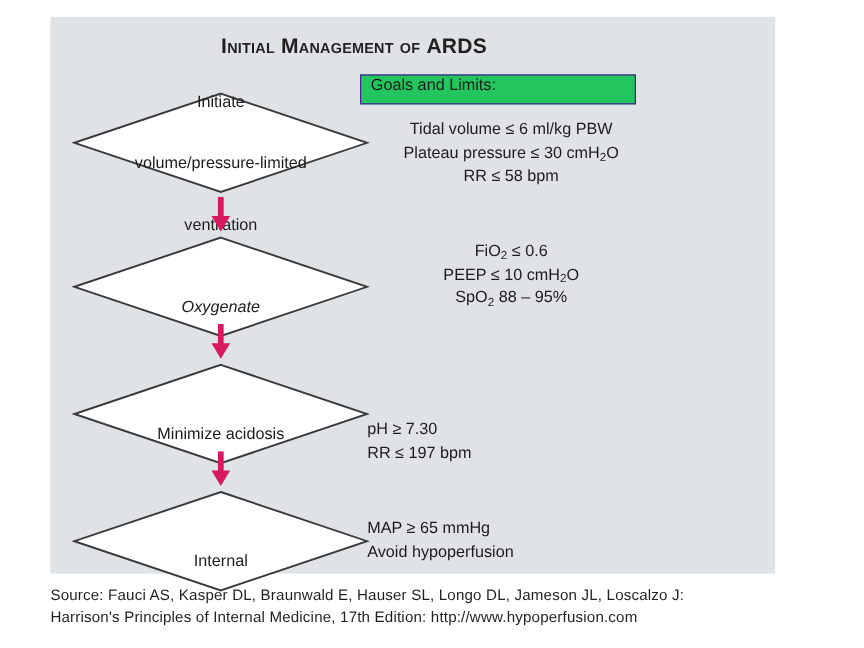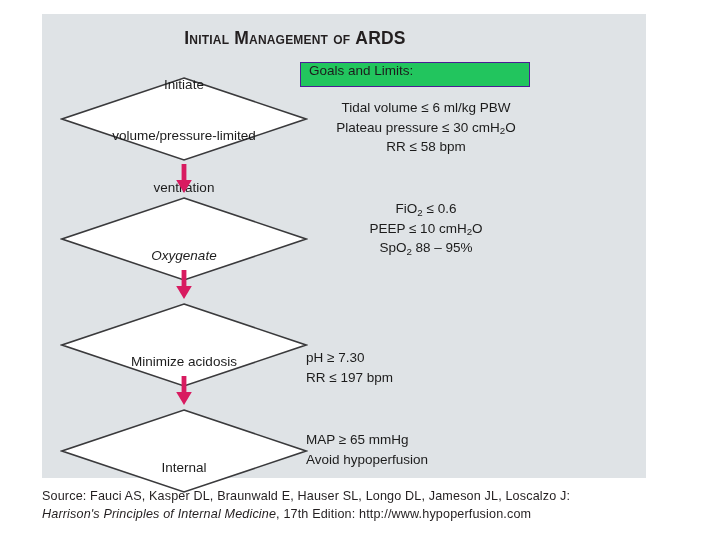--- a/index.html
+++ b/index.html
@@ -134,21 +134,20 @@
     top: 488px;
     width: 690px;
     color: #231f20;
     font-size: 12.6px;
     line-height: 1.42;
     letter-spacing: 0.15px;
     margin-left: 12px;
   }
   #footer .cite-line { display: block; white-space: nowrap; }
   #footer .book {
-    font-style: italic;
   }
 </style>
 </head>
 <body>
 
 <div id="panel">
 
   <div id="title">
     <span class="sc">Initial Management of </span><span class="plain">ARDS</span>
   </div>

